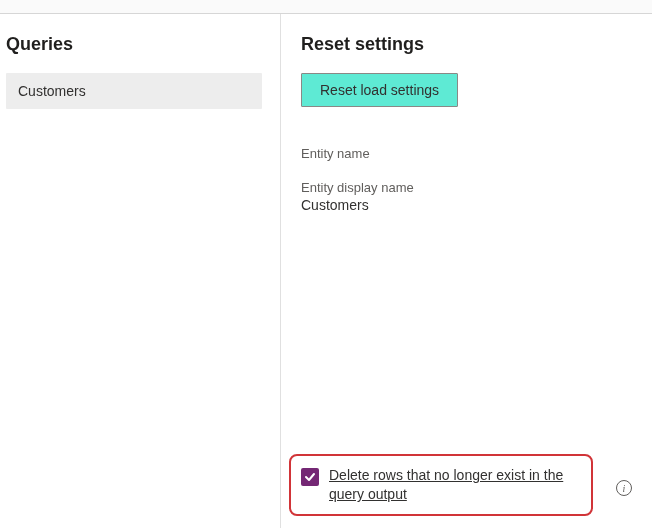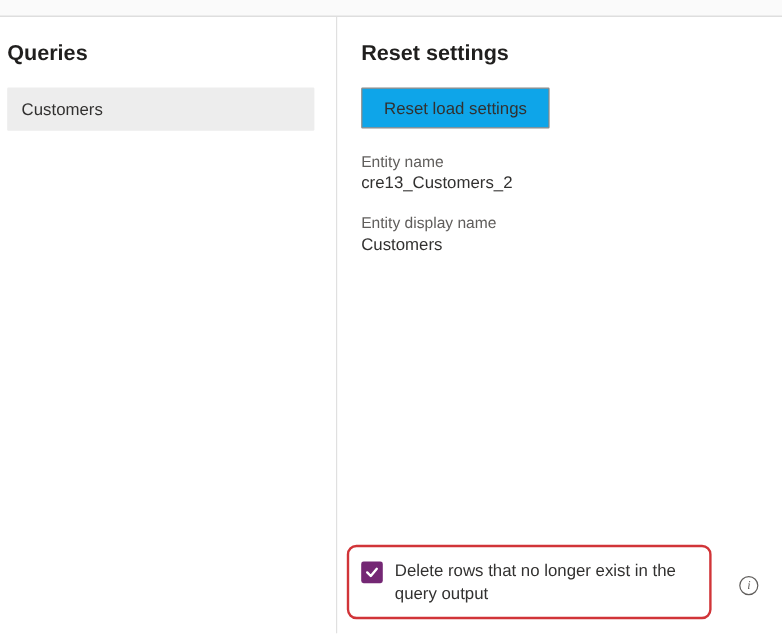--- a/index.html
+++ b/index.html
@@ -40,50 +40,52 @@
   .query-item {
     background: #ededed;
     padding: 10px 12px;
     font-size: 14px;
     color: #323130;
     cursor: pointer;
     border-radius: 1px;
   }
   .btn-outline {
     border: 1px solid #8a8886;
-    background: #0ea5e9;
+    background: #5eead4;
     padding: 8px 18px;
     font-size: 14px;
     color: #323130;
     font-family: inherit;
     cursor: pointer;
     border-radius: 1px;
     margin-bottom: 20px;
   }
   .field-label {
     font-size: 13px;
     color: #605e5c;
     margin-bottom: 2px;
+    margin-top: 19px;
   }
   .field-value {
     font-size: 14px;
     color: #323130;
     margin-bottom: 18px;
   }
   .checkbox-callout {
     position: absolute;
     left: 8px;
     bottom: 12px;
     width: 304px;
     border: 2px solid #d13438;
     border-radius: 8px;
     padding: 10px 10px;
     display: flex;
     align-items: flex-start;
     gap: 10px;
+    text-decoration: underline;
   }
   .cb {
     width: 18px;
     height: 18px;
     background: #742774;
     border-radius: 2px;
     flex-shrink: 0;
     display: flex;
     align-items: center;
     justify-content: center;
@@ -125,21 +127,20 @@
     <h2 class="section-title">Queries</h2>
     <div class="query-item">Customers</div>
   </div>
 
   <div class="right-pane">
     <h2 class="section-title">Reset settings</h2>
 
     <button class="btn-outline">Reset load settings</button>
 
     <div class="field-label">Entity name</div>
-    <div class="field-value">cre13_Customers_2</div>
 
     <div class="field-label">Entity display name</div>
     <div class="field-value">Customers</div>
 
     <div class="field-value"></div>
 
     <div class="checkbox-callout">
       <div class="cb">
         <svg viewBox="0 0 12 12">
           <path d="M2 6 L5 9 L10 3" stroke="#fff" stroke-width="2" fill="none" stroke-linecap="round" stroke-linejoin="round"></path>

